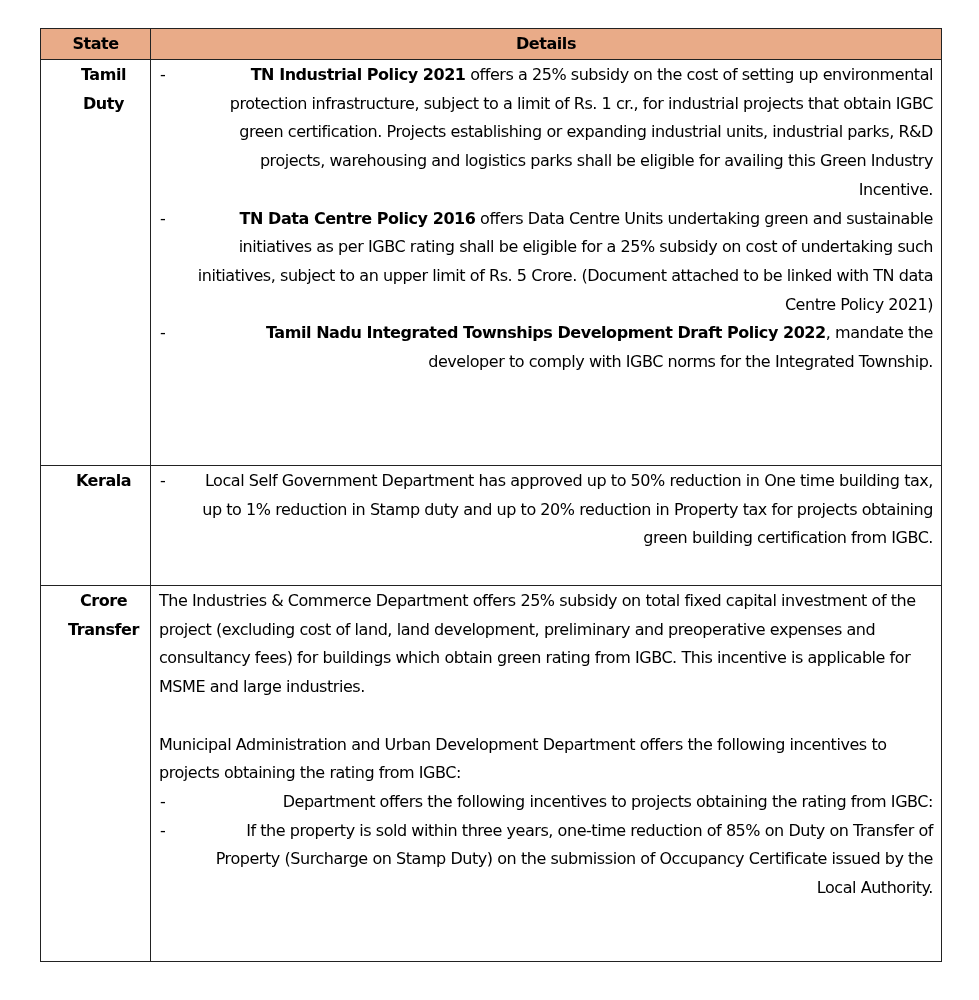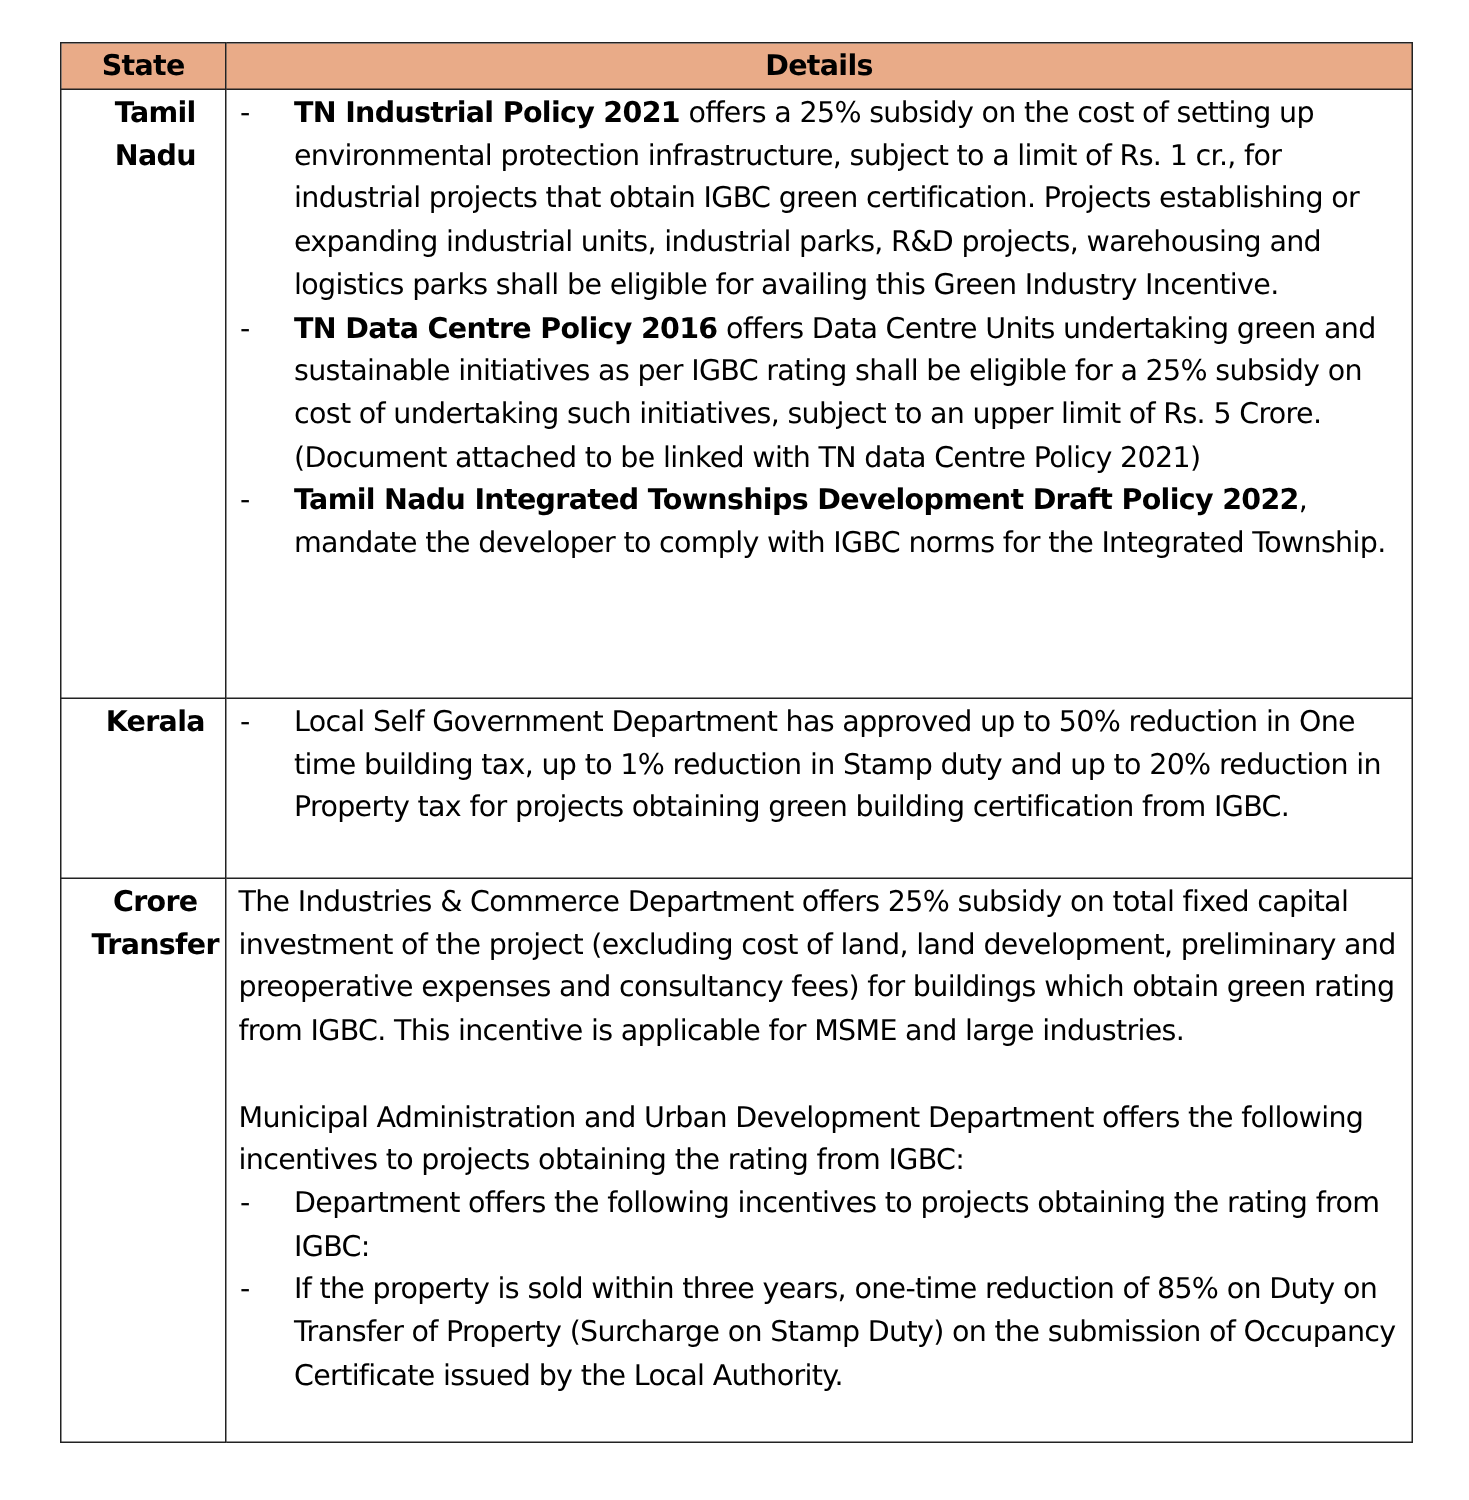--- a/index.html
+++ b/index.html
@@ -1,53 +1,53 @@
 <!DOCTYPE html>
 <html><head>
 <meta charset="utf-8">
 <style>
   html, body { margin: 0; padding: 0; background: #ffffff; }
   body { width: 979px; height: 1000px; position: relative; font-family: "DejaVu Sans", sans-serif; color: #000; }
   table.policy {
     position: absolute; left: 40px; top: 28px;
     width: 902px; border-collapse: collapse;
-    font-size: 19px; line-height: 28.7px;
+    font-size: 16px; line-height: 28.7px;
     letter-spacing: -0.45px;
   }
   table.policy th, table.policy td { border: 1.5px solid #222; vertical-align: top; }
   table.policy thead th {
     background: #e9ab88; font-weight: bold; text-align: center;
     height: 30px; line-height: 30px; padding: 0;
   }
   th.col-state { width: 109px; }
   td.state { font-weight: bold; text-align: center; padding: 1px 2px 0 18px; }
   td.details { padding: 1px 8px 0 8px; }
   .bullet { display: flex; }
   .dash { width: 36px; flex: none; padding-left: 1px; }
-  .btext { flex: 1; }
+  .btext { flex: 1; text-align: right; }
   .para { }
   .spacer { height: 28.7px; }
   b { font-weight: bold; }
 </style>
 </head>
 <body>
 
 <table class="policy">
   <thead>
     <tr>
       <th class="col-state">State</th>
       <th>Details</th>
     </tr>
   </thead>
   <tbody>
 
     <tr style="height:406px;">
       <td class="state">
         <div>Tamil</div>
-        <div>Nadu</div>
+        <div>Duty</div>
       </td>
       <td class="details">
         <div class="bullet">
           <span class="dash">-</span>
           <span class="btext"><b>TN Industrial Policy 2021</b><span> offers a 25% subsidy on the cost of setting up environmental protection infrastructure, subject to a limit of Rs. 1 cr., for industrial projects that obtain IGBC green certification. Projects establishing or expanding industrial units, industrial parks, R&amp;D projects, warehousing and logistics parks shall be eligible for availing this Green Industry Incentive.</span></span>
         </div>
         <div class="bullet">
           <span class="dash">-</span>
           <span class="btext"><b>TN Data Centre Policy 2016</b><span> offers Data Centre Units undertaking green and sustainable initiatives as per IGBC rating shall be eligible for a 25% subsidy on cost of undertaking such initiatives, subject to an upper limit of Rs. 5 Crore. (Document attached to be linked with TN data Centre Policy 2021)</span></span>
         </div>

